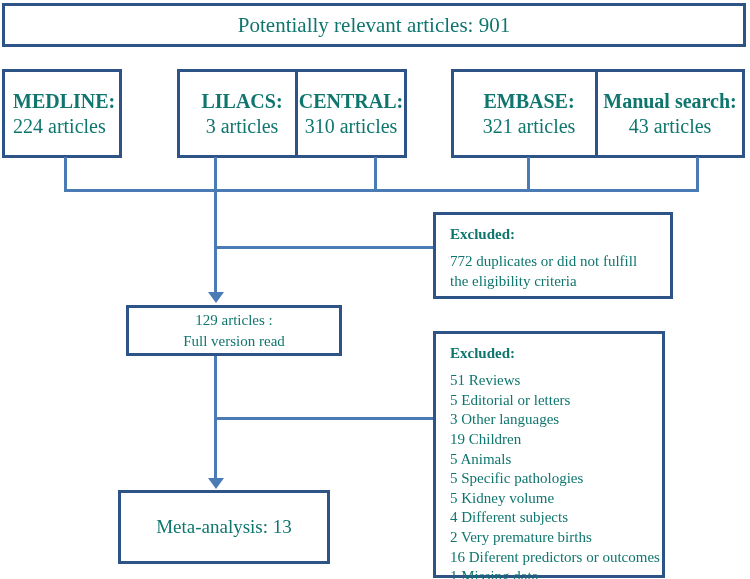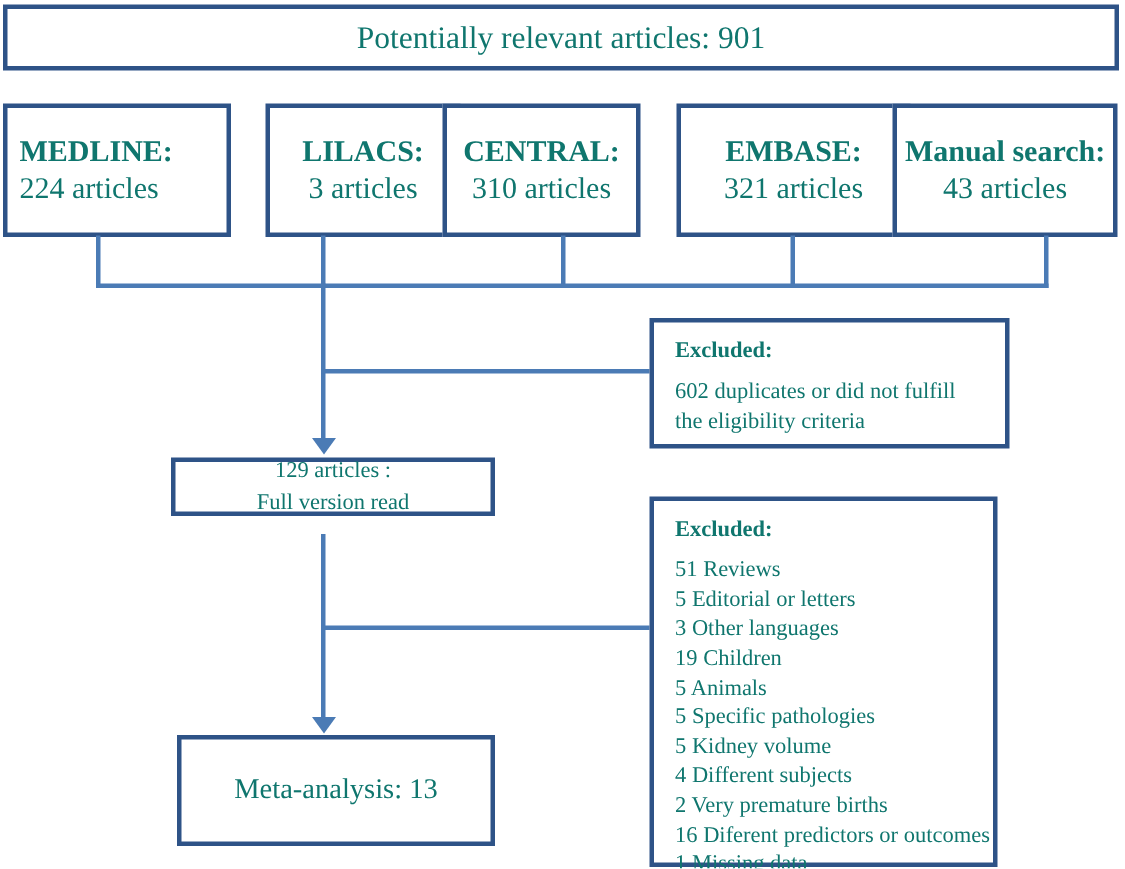--- a/index.html
+++ b/index.html
@@ -51,32 +51,32 @@
   }
   
   .src {
     top: 69px; height: 89px;
     padding: 0 8px;
     line-height: 1.22;
   }
   .src .title { font-weight: bold; font-size: 20px; white-space: nowrap; }
   .src .count { font-size: 20px; white-space: nowrap; }
 
-  #box-medline  { left: 2px;   width: 152px; }
+  #box-medline  { left: 2px;   width: 120px; }
   #box-lilacs   { left: 145px; width: 130px; margin-left: 32px; }
-  #box-central  { left: 295px; width: 132px; }
+  #box-central  { left: 295px; width: 112px; }
   #box-embase   { left: 451px; width: 156px; }
   #box-manual   { left: 595px; width: 150px; align-items: center; }
 
   #box-medline .title, #box-medline .count { align-self: flex-start; }
   #box-manual  .title, #box-manual  .count { align-self: center; }
 
   
   #box-129 {
-    left: 114px; top: 305px; width: 216px; height: 39px;
+    left: 126px; top: 305px; width: 216px; height: 51px;
     font-size: 15px; line-height: 1.35;
   }
   #box-meta {
     left: 118px; top: 490px; width: 212px; height: 74px;
     font-size: 19px;
   }
 
   
   #box-excl1 {
     left: 433px; top: 212px; width: 240px; height: 87px;
@@ -147,21 +147,21 @@
 
   <div class="line hline" style="left:214px; top:417px; width:221px;"></div>
 
   <div class="box center" id="box-meta">
     <span>Meta-analysis: 13</span>
   </div>
 
   <div class="box leftal" id="box-excl1">
     <div class="excl-title">Excluded:</div>
     <div class="excl-body">
-      <div>602 duplicates or did not fulfill</div>
+      <div>772 duplicates or did not fulfill</div>
       <div>the eligibility criteria</div>
     </div>
   </div>
 
   <div class="box leftal" id="box-excl2">
     <div class="excl-title">Excluded:</div>
     <div class="excl-body" id="excl2-list">
         <div>51 Reviews</div>
         <div>5 Editorial or letters</div>
         <div>3 Other languages</div>

